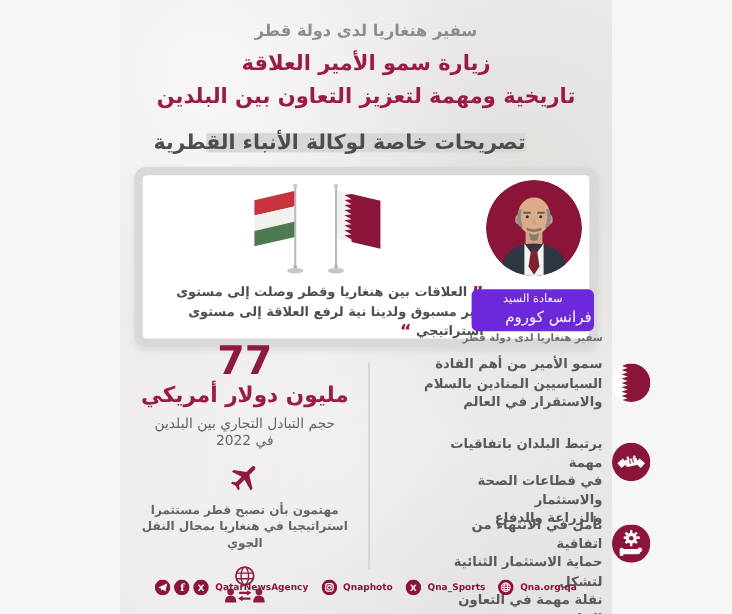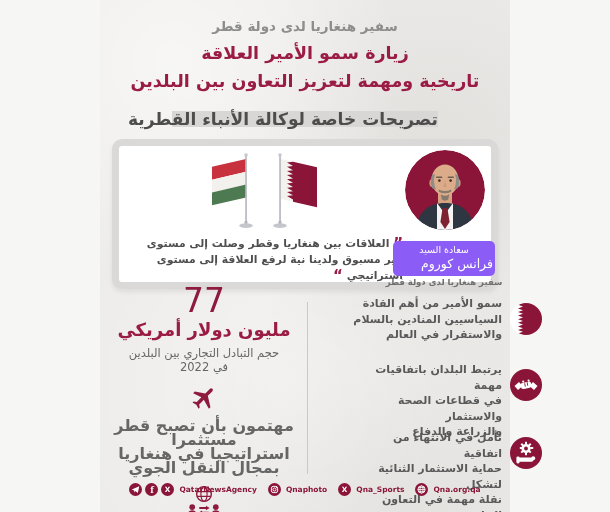--- a/index.html
+++ b/index.html
@@ -31,34 +31,34 @@
   
   .card{position:absolute;left:12px;top:139px;width:386px;height:150px;box-sizing:border-box;
         background:#fff;border:7px solid #dbd9d7;border-radius:10px;
         box-shadow:0 3px 5px rgba(0,0,0,.07);}
   .flags{position:absolute;left:80px;top:1px;}
   .quote{position:absolute;left:8px;top:90px;width:276px;direction:rtl;text-align:right;
          font-size:10.8px;font-weight:bold;color:#4e4e4e;line-height:16px;}
   .qmark{color:#9A1C44;font-size:15px;font-weight:800;vertical-align:-2px;}
   .portrait{position:absolute;left:286px;top:4px;width:80px;height:80px;}
   .plate{position:absolute;left:274px;top:95px;width:102px;box-sizing:border-box;
-         background:#8b5cf6;border-radius:5px;padding:3px 2px 4px;text-align:center;direction:rtl;}
+         background:#6d28d9;border-radius:5px;padding:3px 2px 4px;text-align:center;direction:rtl;}
   .plate .hon{font-size:9.5px;color:#fff;line-height:1.3;}
   .plate .name{font-size:12.5px;font-weight:400;color:#fff;line-height:1.25;text-align:right;}
   .role{position:absolute;left:246px;top:131px;width:158px;text-align:center;direction:rtl;
         font-size:8.5px;font-weight:bold;color:#6e6e6e;}
   
   .divider{position:absolute;left:207px;top:302px;width:1px;height:172px;background:#cbc9c7;}
   .leftcol{position:absolute;left:8px;top:284px;width:192px;text-align:center;direction:rtl;}
-  .stat-value{font-size:33px;font-weight:400;color:#8E1A3E;line-height:1;
+  .stat-value{font-size:33px;font-weight:700;color:#8E1A3E;line-height:1;
               font-family:"DejaVu Sans","Liberation Sans",sans-serif;}
   .stat-unit{font-size:18px;font-weight:800;color:#9A1C44;margin-top:2px;}
   .stat-cap{font-size:11.5px;font-weight:normal;color:#666;line-height:14px;margin-top:6px;}
   .licon{margin-top:10px;}
-  .ltext{font-size:16px;font-weight:bold;color:#666;line-height:14px;margin-top:3px;}
+  .ltext{font-size:10px;font-weight:bold;color:#666;line-height:14px;margin-top:3px;}
   .rightrow{position:absolute;left:212px;width:194px;height:70px;margin-left:40px;}
   .rightrow .rtext{position:absolute;right:44px;left:0;top:0;direction:rtl;text-align:right;
                    font-size:11px;font-weight:bold;color:#595959;line-height:15.5px;}
   .rightrow .ricon{position:absolute;right:4px;top:7px;width:32px;height:32px;}
   .row1{top:296px;}.row2{top:362px;}.row3{top:430px;}
   
   .footer{position:absolute;left:0;top:483px;width:100%;display:flex;justify-content:center;
           align-items:center;gap:11px;}
   .sgroup{display:flex;align-items:center;gap:3px;cursor:pointer;}
   .sgroup .lbl{font-size:7.5px;font-weight:bold;color:#8A1538;margin-left:2px;white-space:nowrap;}

